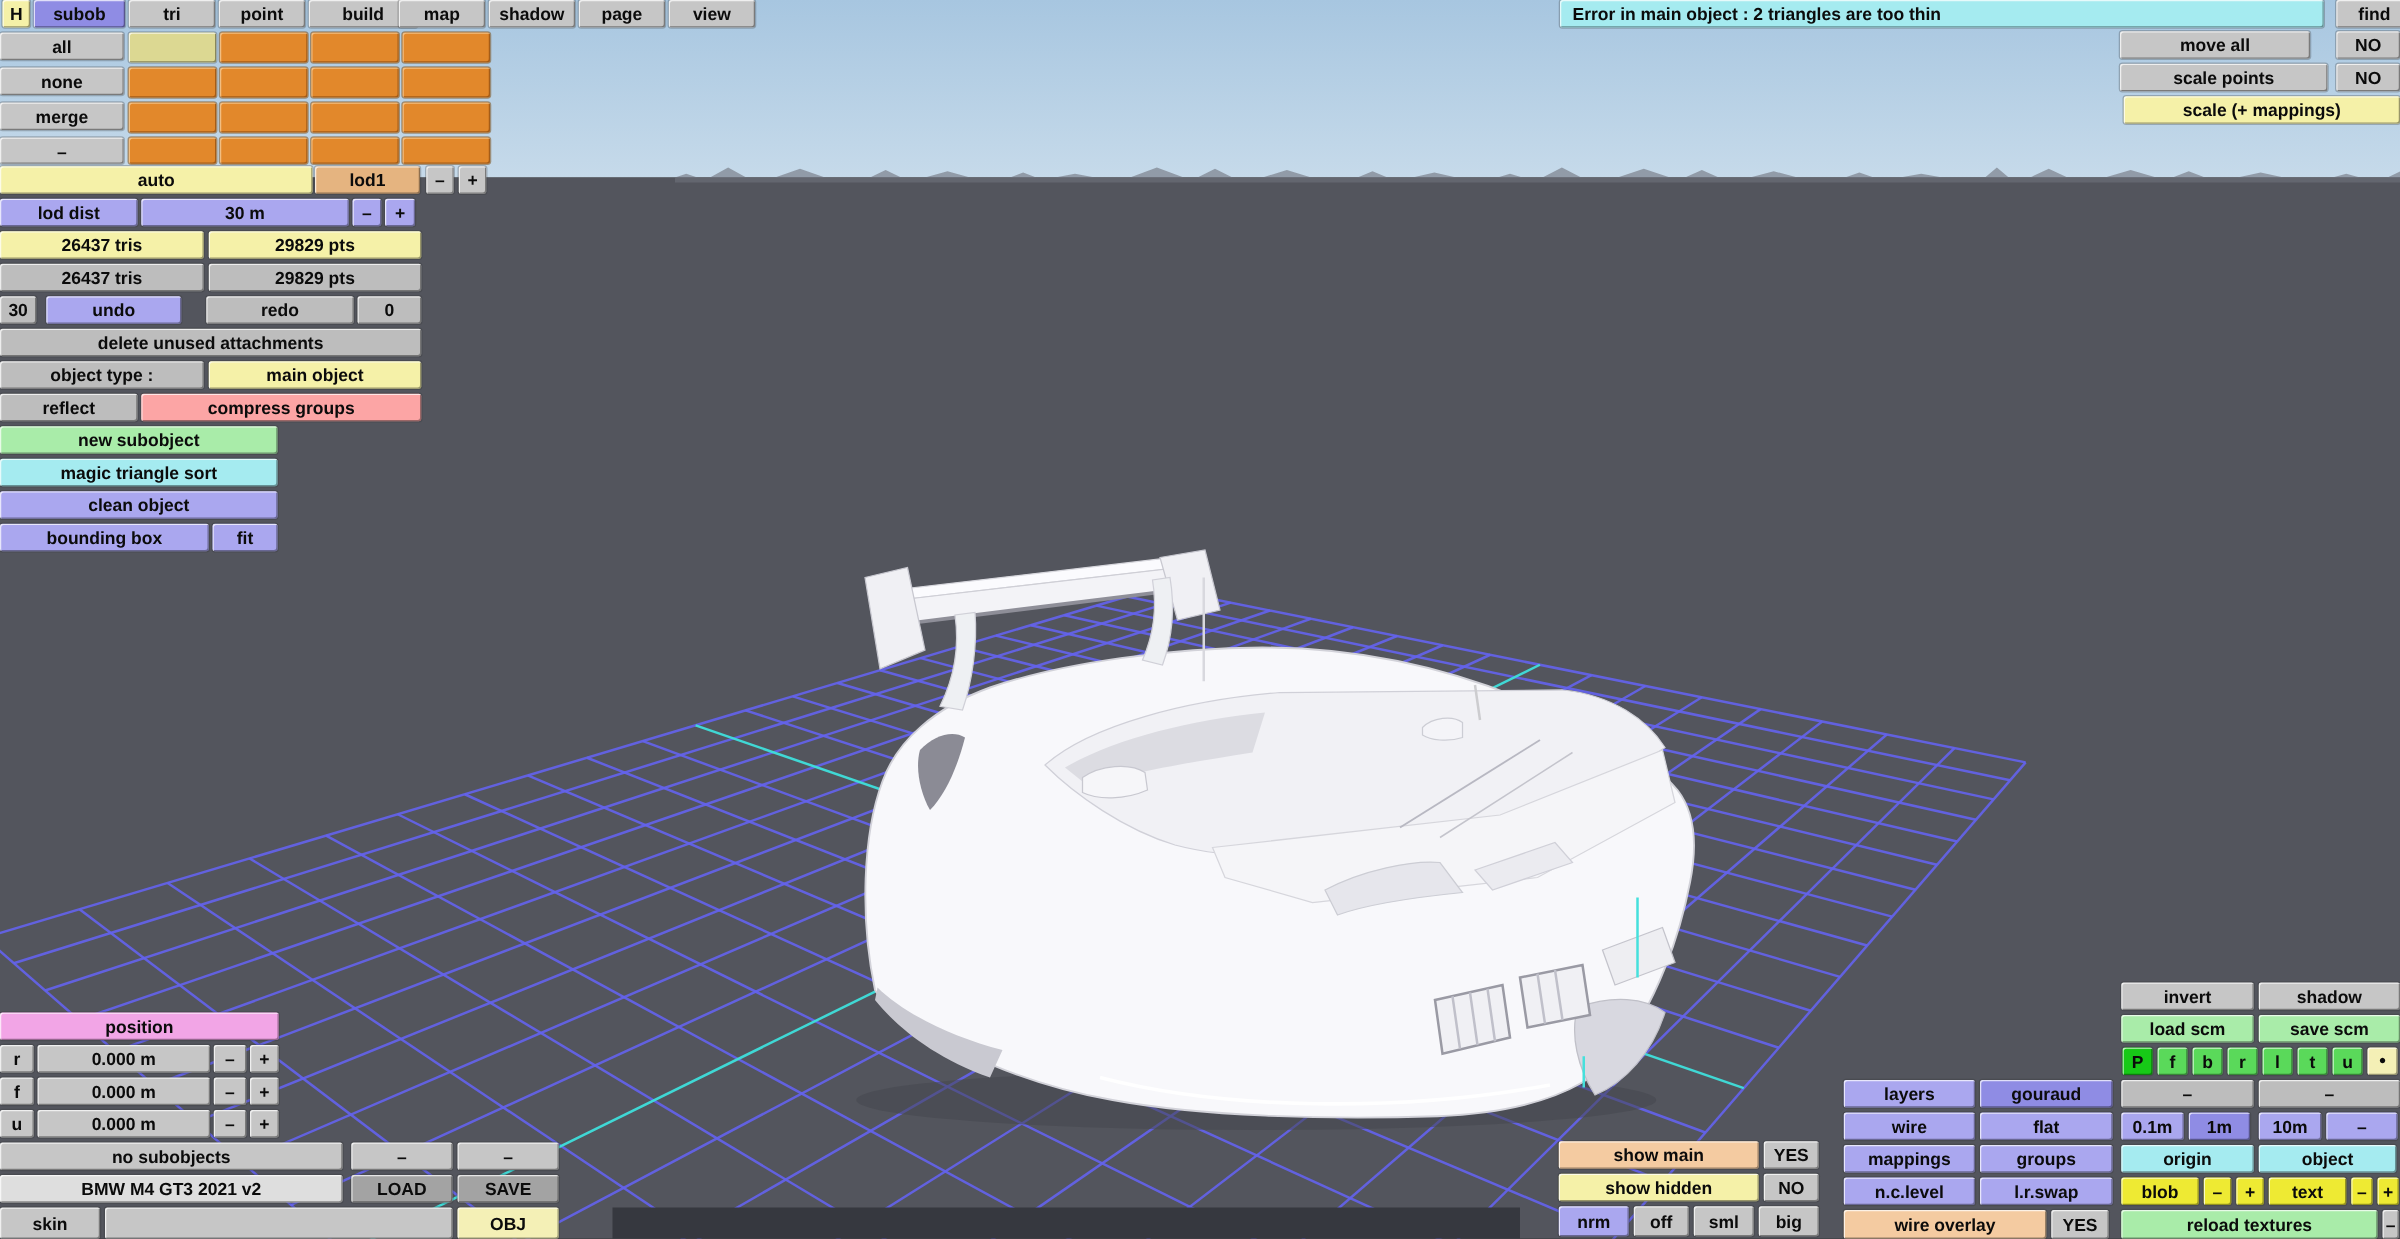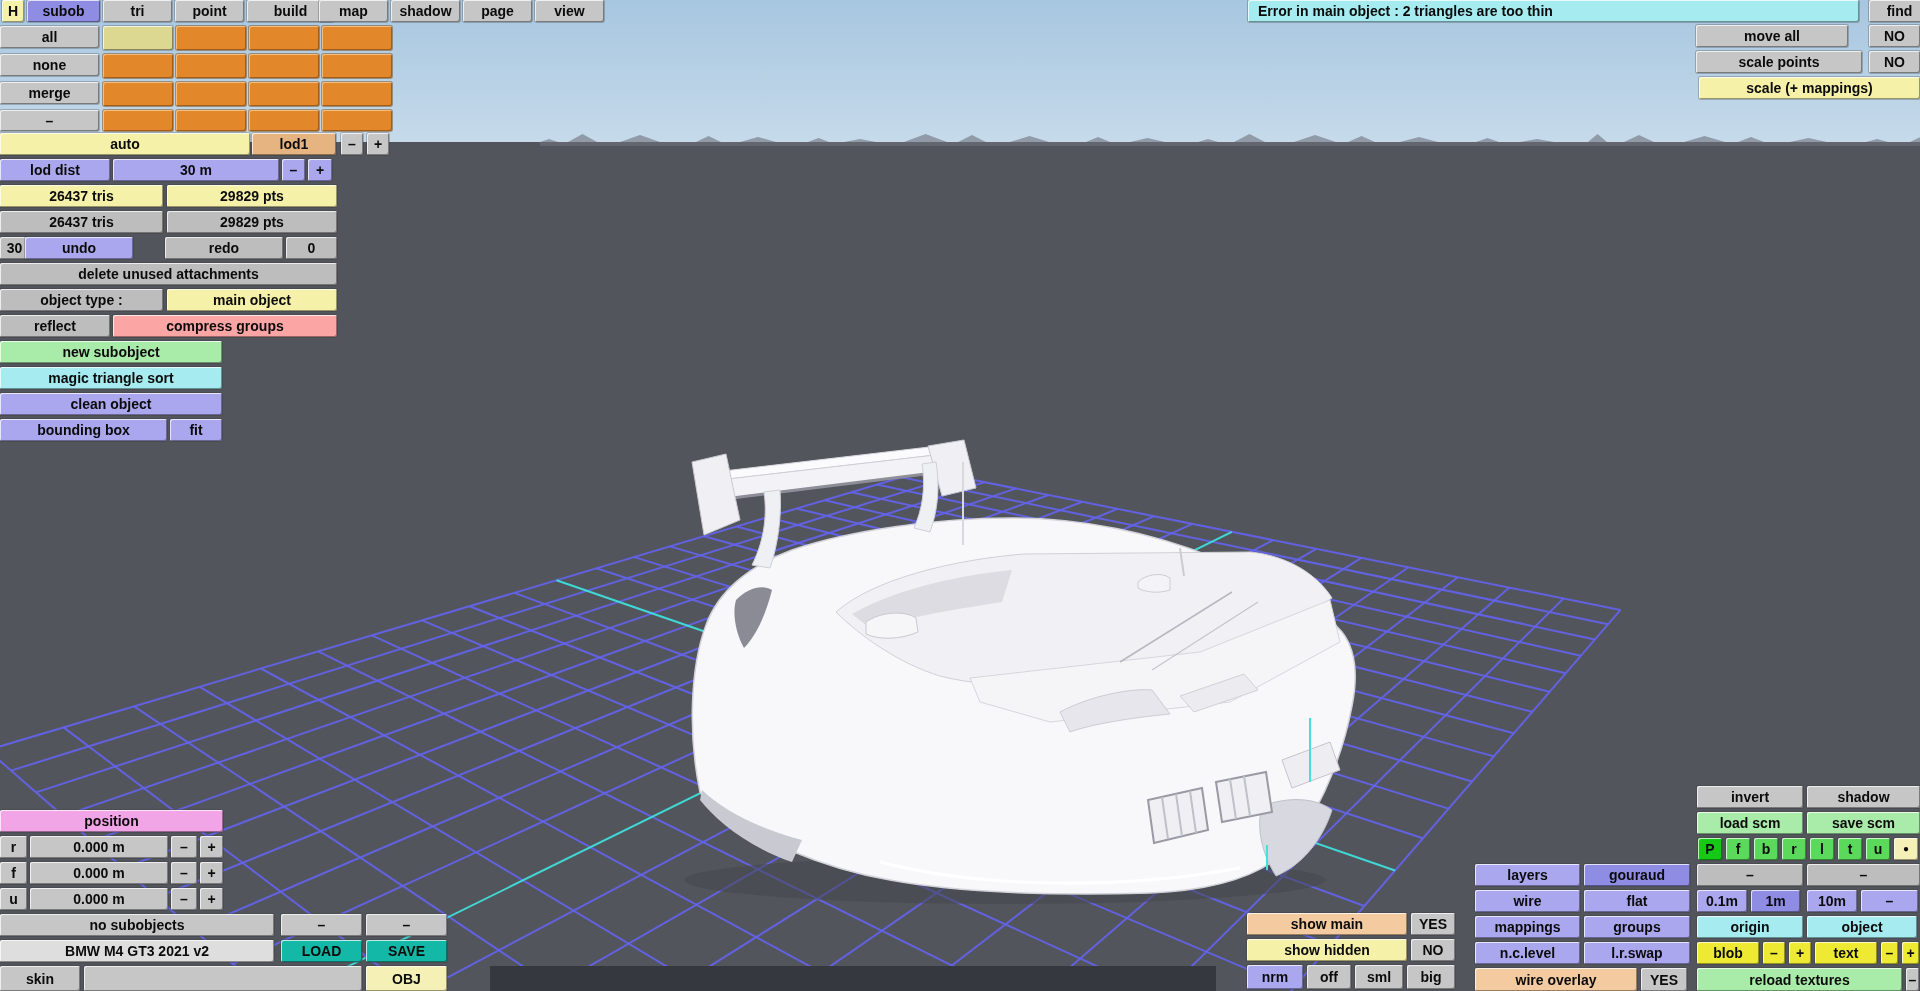--- a/index.html
+++ b/index.html
@@ -18,21 +18,21 @@
        box-shadow:inset 1px 1px 0 rgba(255,255,255,.72),
                   inset -1px -1px 0 rgba(0,0,0,.38),
                   0 0 0 1px rgba(50,50,50,.28);}
   .left{justify-content:flex-start;padding-left:10px;}
   .gray{background:#c6c6c6}.gray2{background:#bdbdbd}
   .yellow{background:#f5f1a8}.byellow{background:#eeea33}
   .lav{background:#aaa7ef}.lavsel{background:#8f8ce4}
   .orange{background:#e2882b;box-shadow:inset 1px 1px 0 rgba(255,235,200,.55),
           inset -1px -1px 0 rgba(90,40,0,.45),0 0 0 1px rgba(120,70,10,.5);}
   .tan{background:#dcd892}.sand{background:#e5b480}.salmon{background:#fca5a5}
-  .green{background:#a9eca9}.bgreen{background:#14b8a6}
+  .green{background:#a9eca9}.bgreen{background:#a3a3a3}
   .cgreen{background:#5ad95a}.pgreen{background:#17c917}
   .cyan{background:#a5ebf0}.pink{background:#f2a5e6}.peach{background:#f4cba1}
   .white{background:#dedede}.cream{background:#f4f0b6}
   .dotcell{font-size:10px;}
 </style>
 </head>
 <body>
 
 <div id="app">
   <div class="sky"></div>
@@ -169,21 +169,21 @@
   <div class="cell gray" style="left:367px;top:133px;width:22px">+</div>
   <div class="cell lav" style="left:0;top:159px;width:110px">lod dist</div>
   <div class="cell lav" style="left:113px;top:159px;width:166px">30 m</div>
   <div class="cell lav" style="left:282px;top:159px;width:23px">–</div>
   <div class="cell lav" style="left:308px;top:159px;width:24px">+</div>
   <div class="cell yellow" style="left:0;top:185px;width:163px">26437 tris</div>
   <div class="cell yellow" style="left:167px;top:185px;width:170px">29829 pts</div>
   <div class="cell gray2" style="left:0;top:211px;width:163px">26437 tris</div>
   <div class="cell gray2" style="left:167px;top:211px;width:170px">29829 pts</div>
   <div class="cell gray2" style="left:0;top:237px;width:29px">30</div>
-  <div class="cell lav" style="left:25px;top:237px;width:108px">undo</div>
+  <div class="cell lav" style="left:37px;top:237px;width:108px">undo</div>
   <div class="cell gray2" style="left:165px;top:237px;width:118px">redo</div>
   <div class="cell gray2" style="left:286px;top:237px;width:51px">0</div>
   <div class="cell gray2" style="left:0;top:263px;width:337px">delete unused attachments</div>
   <div class="cell gray2" style="left:0;top:289px;width:163px">object type :</div>
   <div class="cell yellow" style="left:167px;top:289px;width:170px">main object</div>
   <div class="cell gray2" style="left:0;top:315px;width:110px">reflect</div>
   <div class="cell salmon" style="left:113px;top:315px;width:224px">compress groups</div>
   <div class="cell green" style="left:0;top:341px;width:222px">new subobject</div>
   <div class="cell cyan" style="left:0;top:367px;width:222px">magic triangle sort</div>
   <div class="cell lav" style="left:0;top:393px;width:222px">clean object</div>

